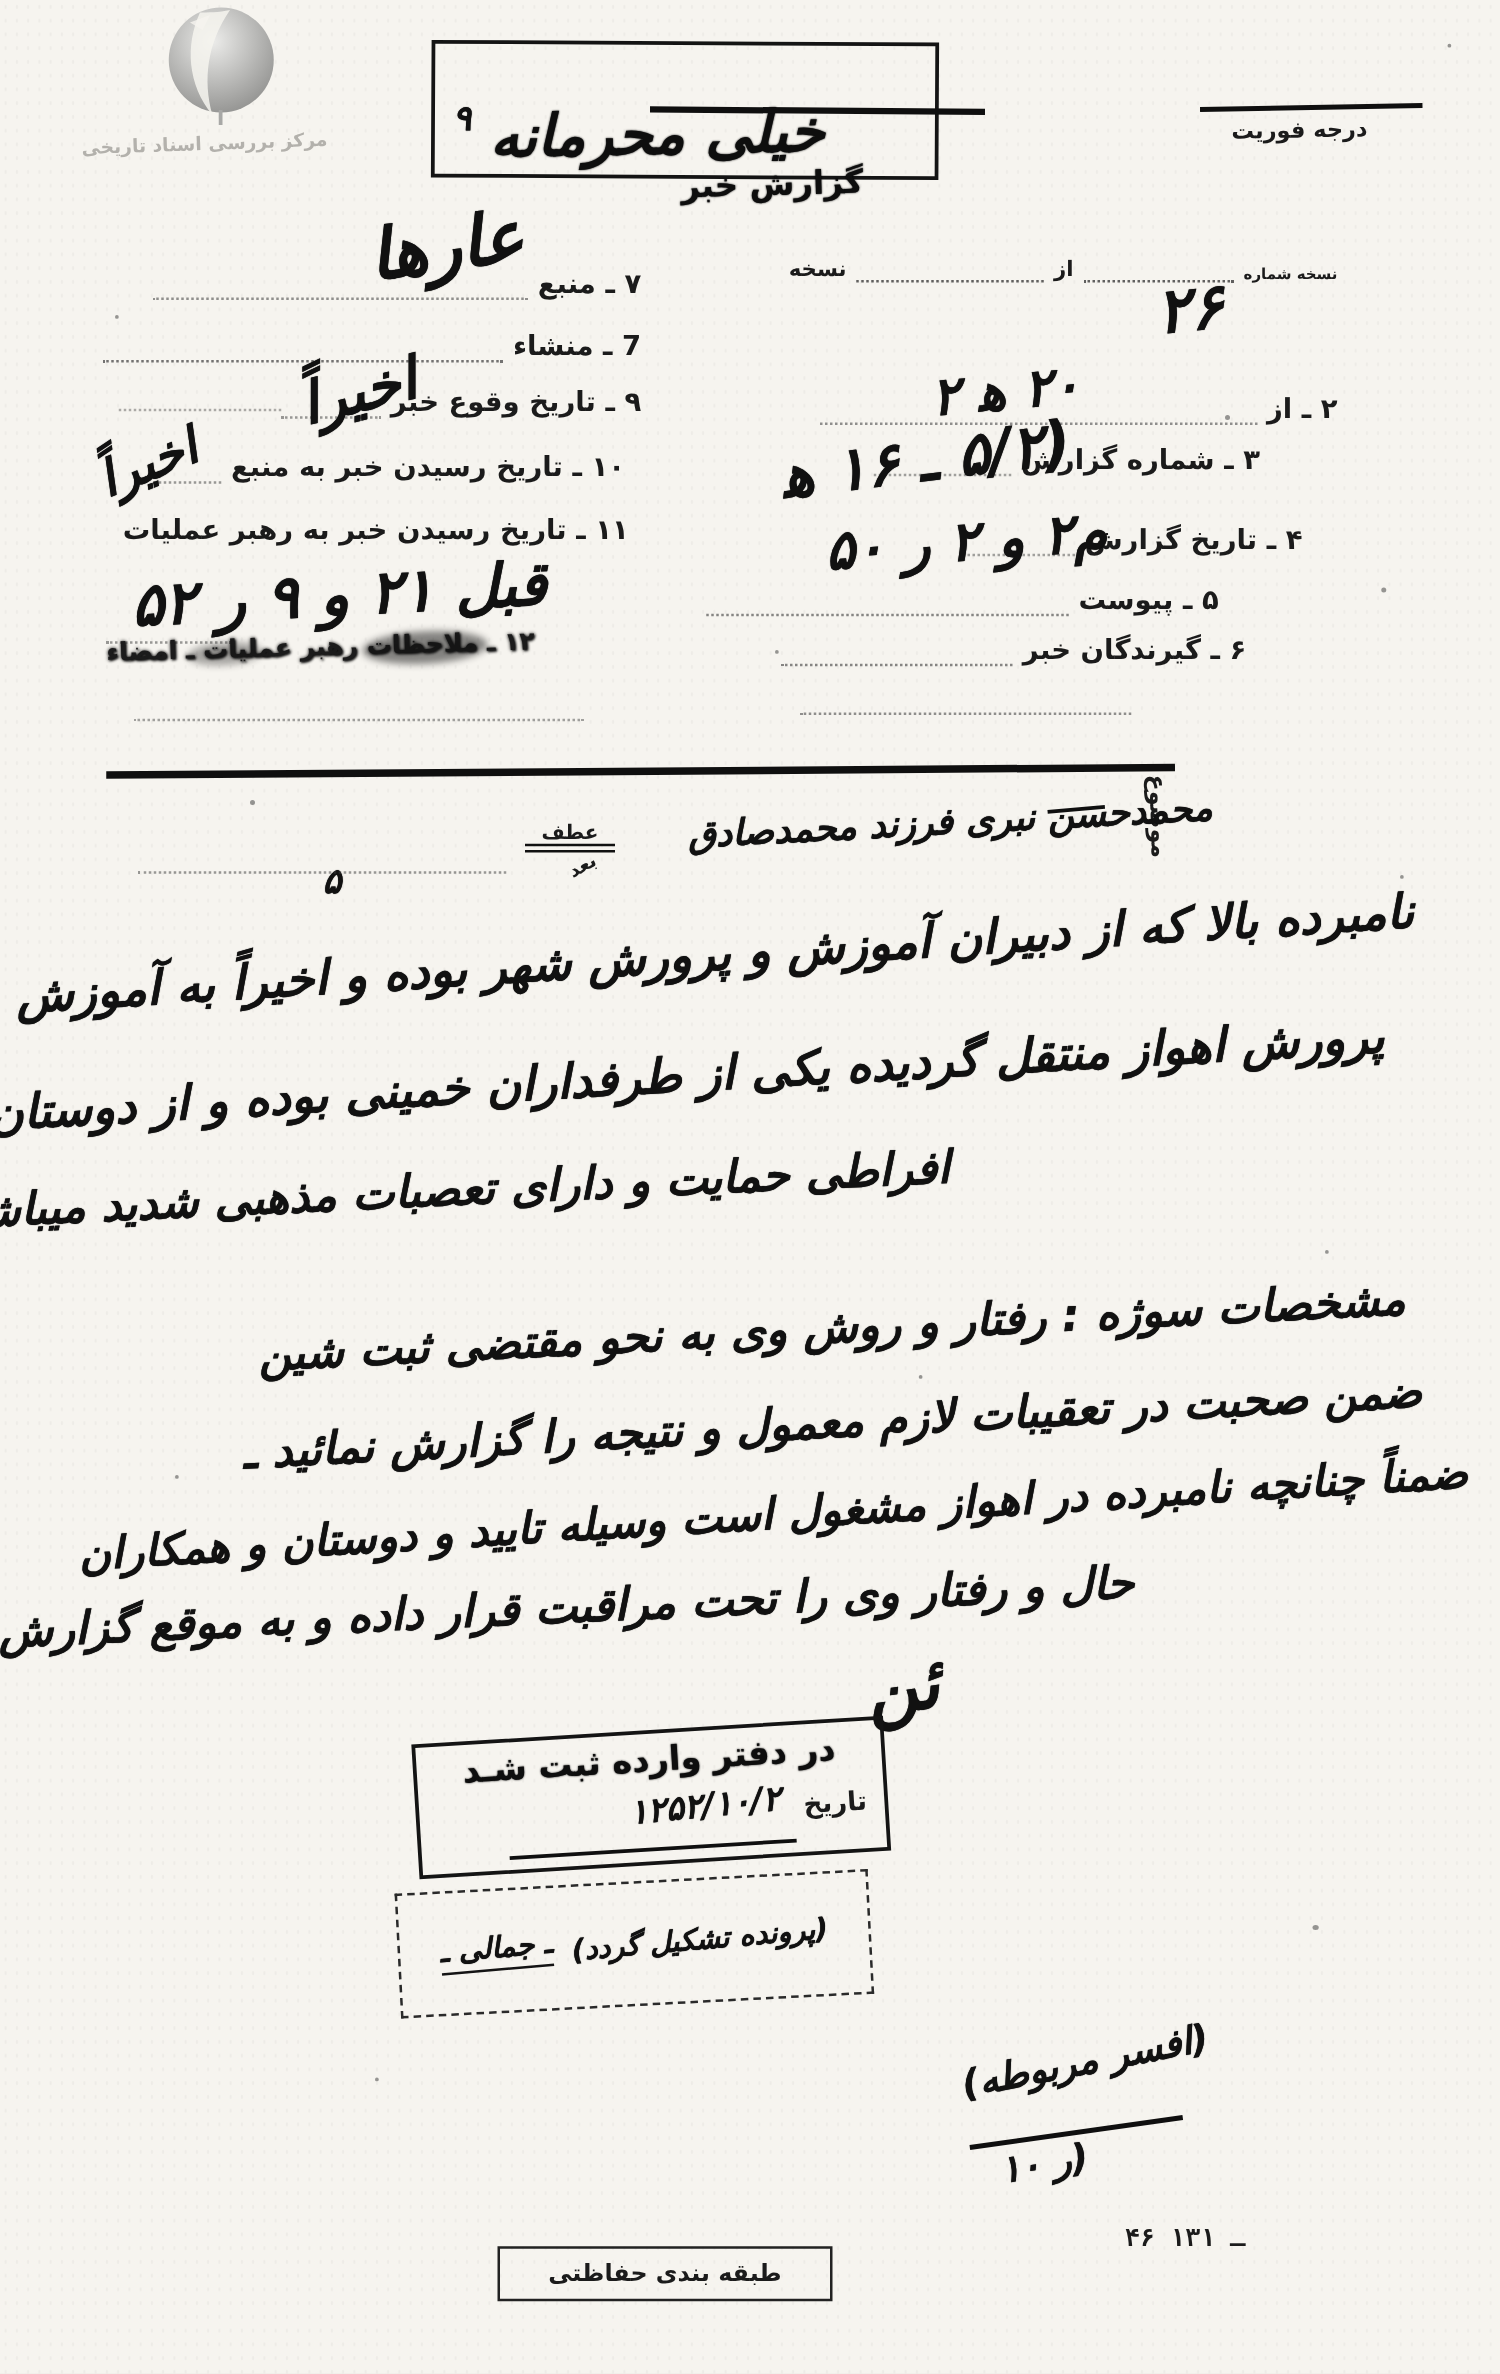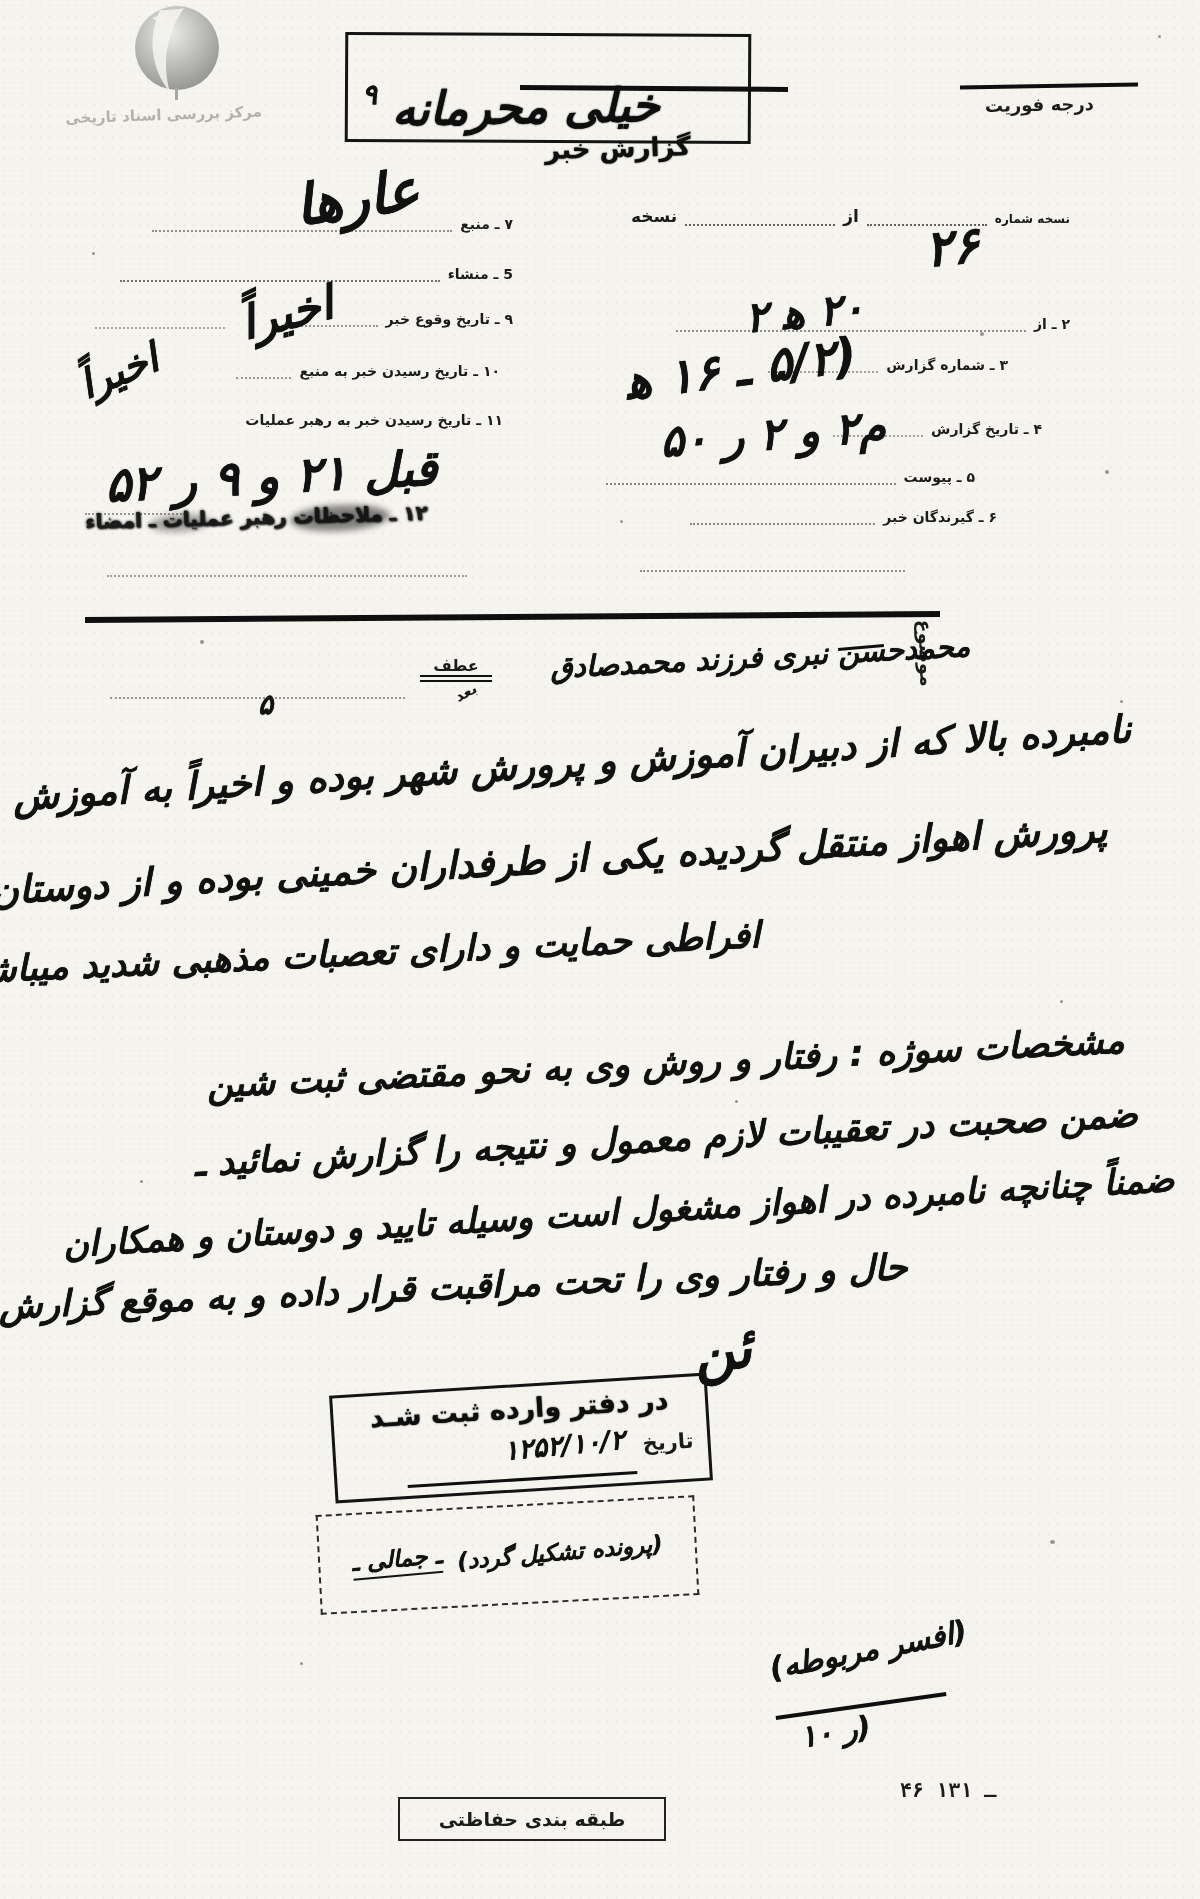--- a/index.html
+++ b/index.html
@@ -6,21 +6,21 @@
   .page{
     position:relative;width:1200px;height:1899px;margin:0 auto;
     background:#f6f4ef;
     background-image:radial-gradient(rgba(0,0,0,0.035) 1px, transparent 1.2px);
     background-size:9px 11px;
     font-family:"DejaVu Sans", sans-serif;
     direction:rtl;color:#161616;overflow:hidden;
   }
   .abs{position:absolute;}
   .row{position:absolute;display:flex;align-items:flex-end;gap:8px;}
-  .lbl{font-weight:700;font-size:14px;white-space:nowrap;color:#1b1b1b;}
+  .lbl{font-weight:700;font-size:22px;white-space:nowrap;color:#1b1b1b;}
   .leader{border-bottom:2.5px dotted #3c3c3c;height:15px;opacity:.8;}
   .hand{font-weight:700;white-space:nowrap;color:#111;
         text-shadow:0 0 .7px #000;font-style:italic;}
   .stamp{font-weight:800;color:#0e0e0e;text-shadow:0 0 1.6px #000;}
   .bar{background:#0f0f0f;position:absolute;}
   .smudge{font-weight:800;text-shadow:0 0 3px #111, 1px 1px 2px #111;letter-spacing:1px;}
   .speck{position:absolute;width:3px;height:3px;border-radius:50%;background:#333;opacity:.5;}
   .blotch{position:absolute;background:#111;filter:blur(3px);opacity:.5;border-radius:50%;}
   .box{position:absolute;border:3.5px solid #141414;}
   .dashedbox{position:absolute;border:2.5px dashed #2a2a2a;}
@@ -97,21 +97,21 @@
   </div>
   <div class="abs leader" style="left:640px;top:555px;width:265px;opacity:.55;"></div>
 
   <div class="row" style="right:687px;top:215px;">
     <span class="lbl">۷ ـ منبع</span>
     <span class="leader" style="width:300px;opacity:.55;"></span>
   </div>
   <div class="abs hand" style="left:295px;top:165px;font-size:56px;transform:rotate(-8deg);">عارها</div>
 
   <div class="row" style="right:687px;top:265px;">
-    <span class="lbl">5 ـ منشاء</span>
+    <span class="lbl">7 ـ منشاء</span>
     <span class="leader" style="width:320px;opacity:.7;"></span>
   </div>
 
   <div class="row" style="right:687px;top:310px;">
     <span class="lbl">۹ ـ تاریخ وقوع خبر</span>
     <span class="leader" style="width:80px;opacity:.5;"></span>
   </div>
   <div class="abs hand" style="left:240px;top:286px;font-size:46px;transform:rotate(-14deg);">اخیراً</div>
   <div class="abs leader" style="left:95px;top:312px;width:130px;opacity:.4;"></div>
 

